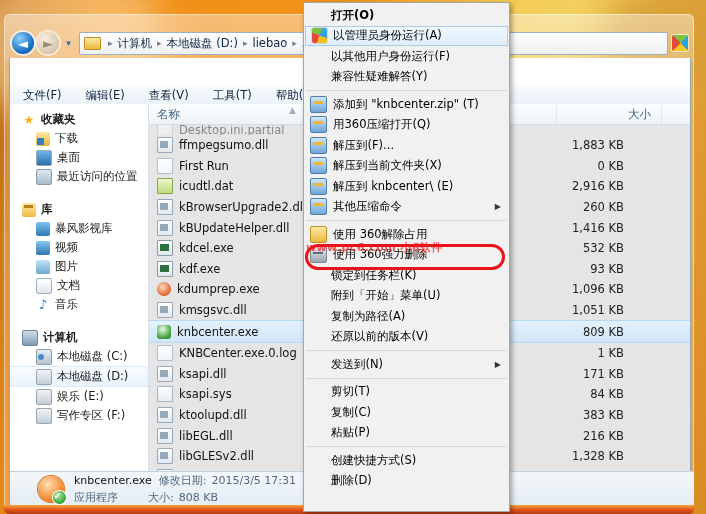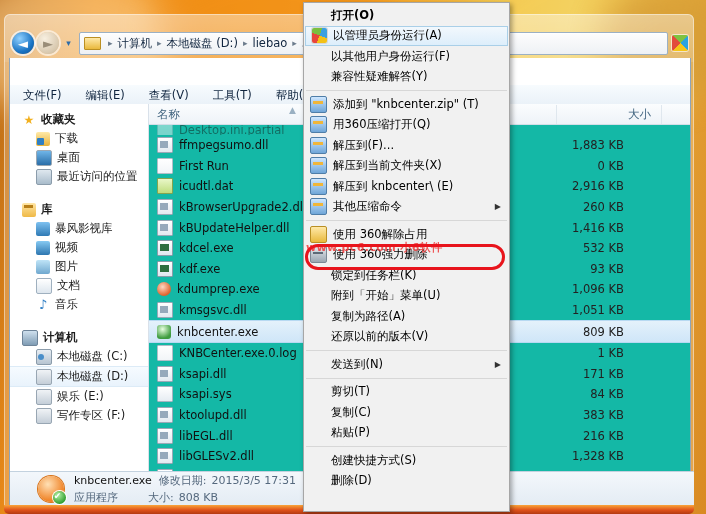--- a/index.html
+++ b/index.html
@@ -76,21 +76,21 @@
   .ic-film{background:linear-gradient(180deg,#7ec1f0,#2f7ab5);}
   .ic-vid{background:linear-gradient(180deg,#86c9f2,#2d76b0);}
   .ic-pic{background:linear-gradient(180deg,#bfe4f7,#6fa8cf);}
   .ic-doc{background:linear-gradient(180deg,#ffffff,#dde6ee);border:1px solid #9fb0bf;}
   .ic-mus{background:none;color:#2f7ec4;font-size:13px;line-height:14px;text-align:center;}
   .ic-pc{background:linear-gradient(180deg,#cfe0ee,#7f9cb4);border:1px solid #6e8499;}
   .ic-hddc{background:linear-gradient(180deg,#e9eef3,#b6c4d1);border:1px solid #8b9cab;border-radius:2px;position:relative;}
   .ic-hddc:after{content:"";position:absolute;left:1px;top:4px;width:6px;height:6px;background:#4a8ec9;border-radius:50%;}
   .ic-hdd{background:linear-gradient(180deg,#f0f3f6,#c4ced8);border:1px solid #98a6b3;border-radius:2px;}
   
-  #list{flex:1;background:#14b8a6;position:relative;overflow:hidden;}
+  #list{flex:1;background:#e5e5e5;position:relative;overflow:hidden;}
   #hdr{height:20px;display:flex;align-items:center;background:linear-gradient(180deg,#fbfdfe,#eef3f8);border-bottom:1px solid #d4dee7;}
   .hcell{font-size:11.5px;color:#41647f;height:19px;display:flex;align-items:center;border-right:1px solid #dfe7ee;padding-left:8px;}
   .hcell.name{width:205px;}
   .hcell.date{width:96px;}
   .hcell.type{width:80px;}
   .hcell.size{width:86px;justify-content:flex-end;padding-right:10px;}
   .sortmark{position:absolute;left:140px;top:1px;color:#9ab0c2;font-size:9px;}
   .frow{height:20.6px;display:flex;align-items:center;font-size:11.5px;color:#111;}
   .frow.sel{background:linear-gradient(180deg,#e4f1fb,#cfe6f8);border-top:1px solid #b7d9f2;border-bottom:1px solid #b7d9f2;}
   .fname{width:205px;display:flex;align-items:center;padding-left:8px;overflow:hidden;white-space:nowrap;}

